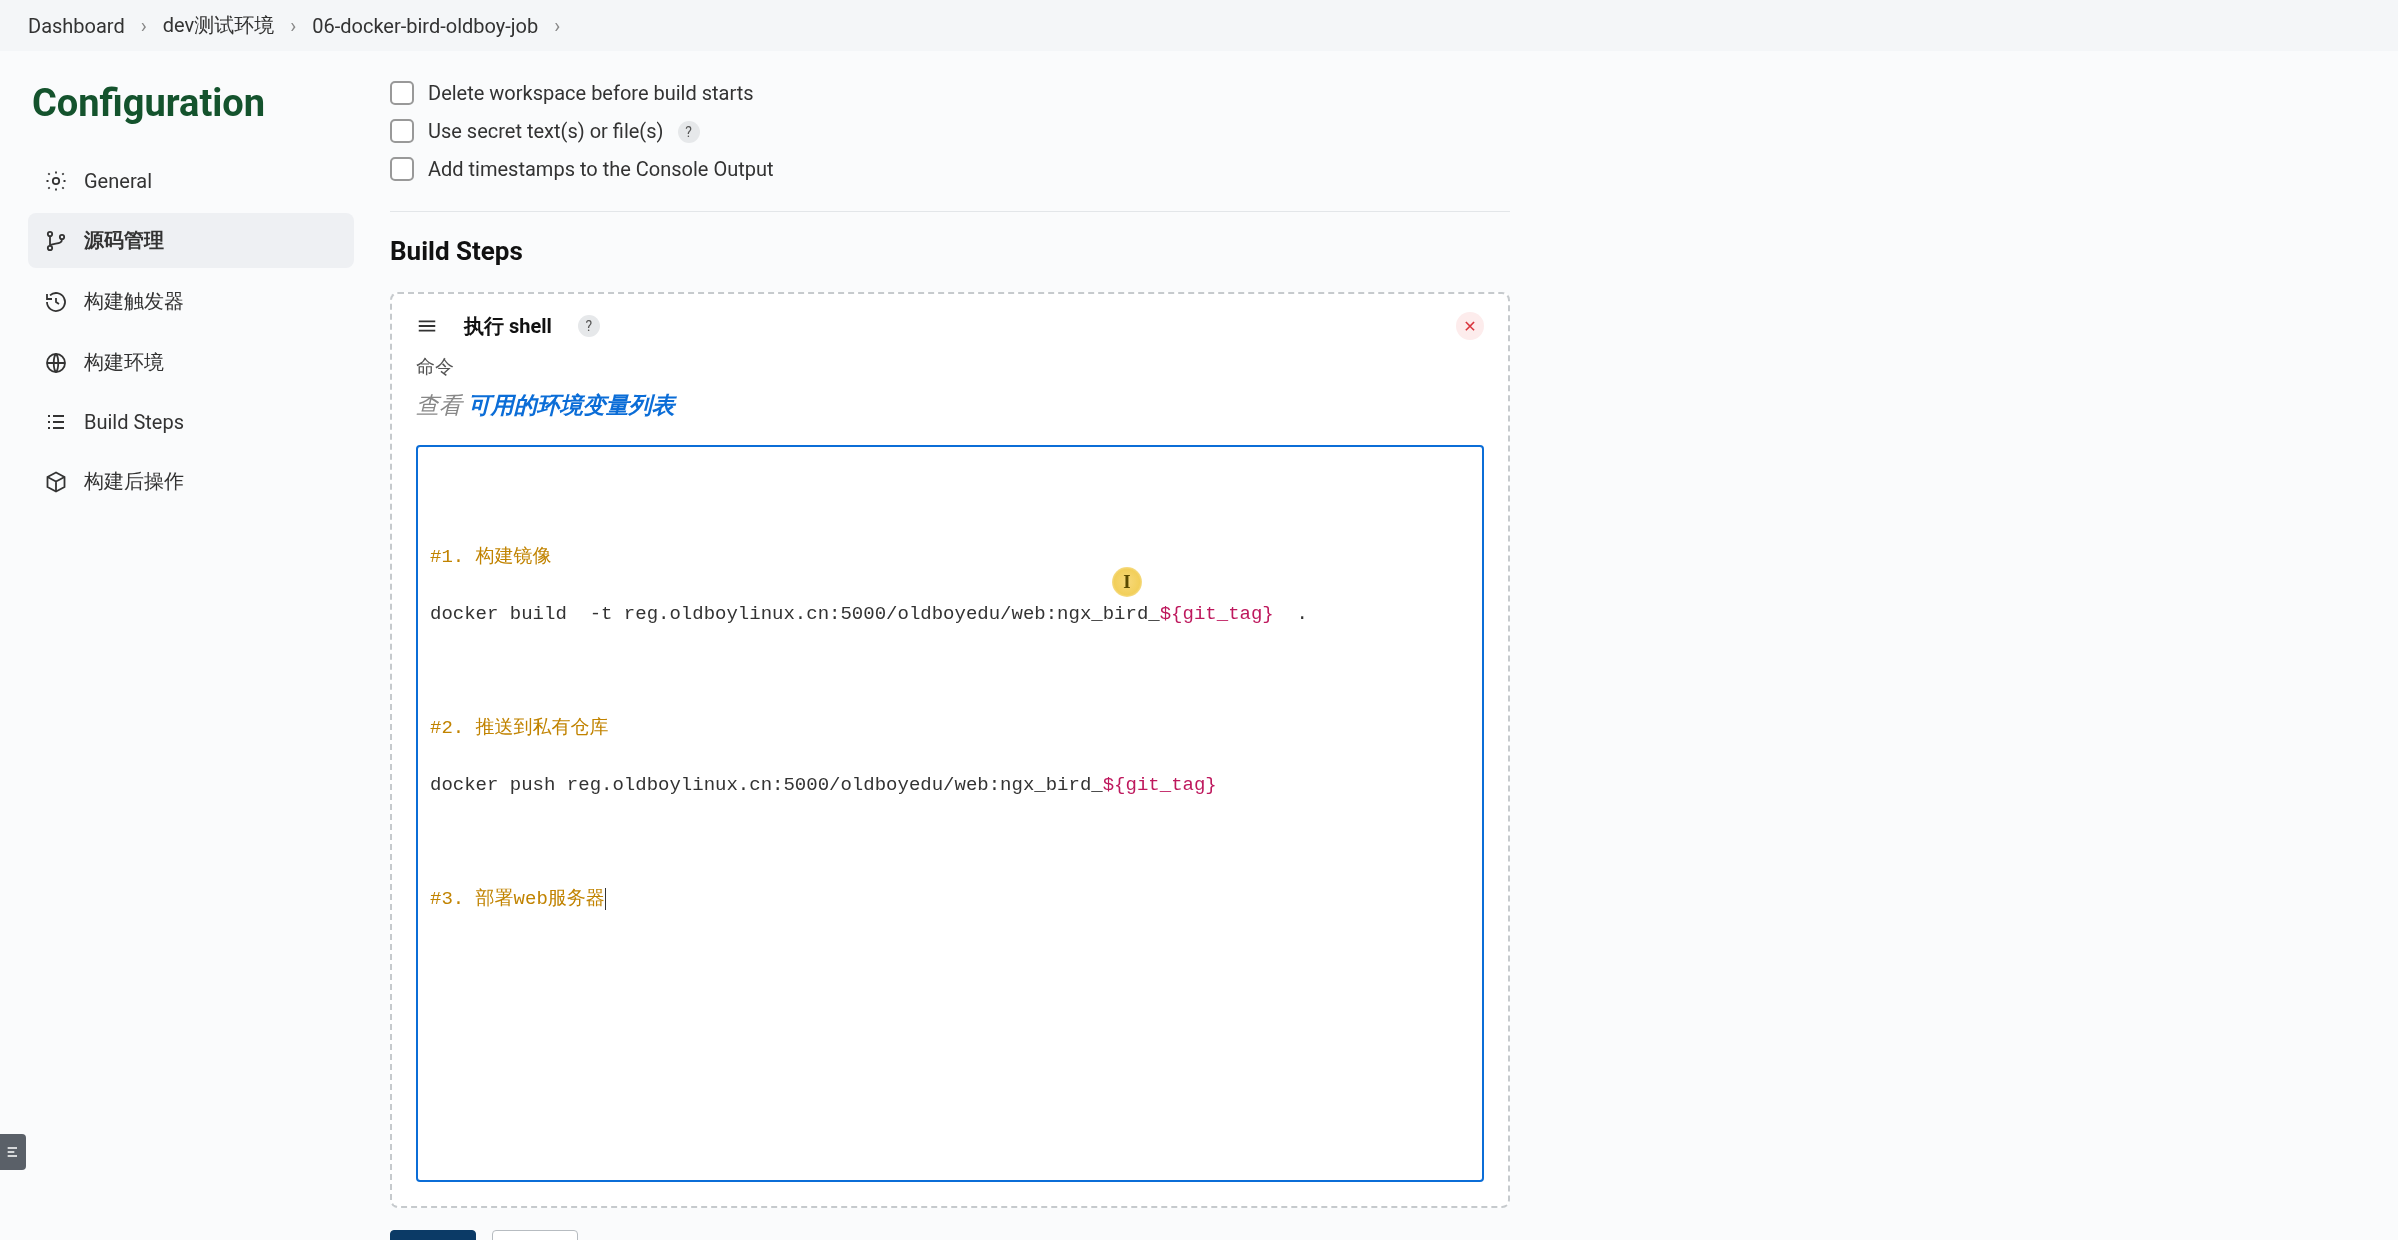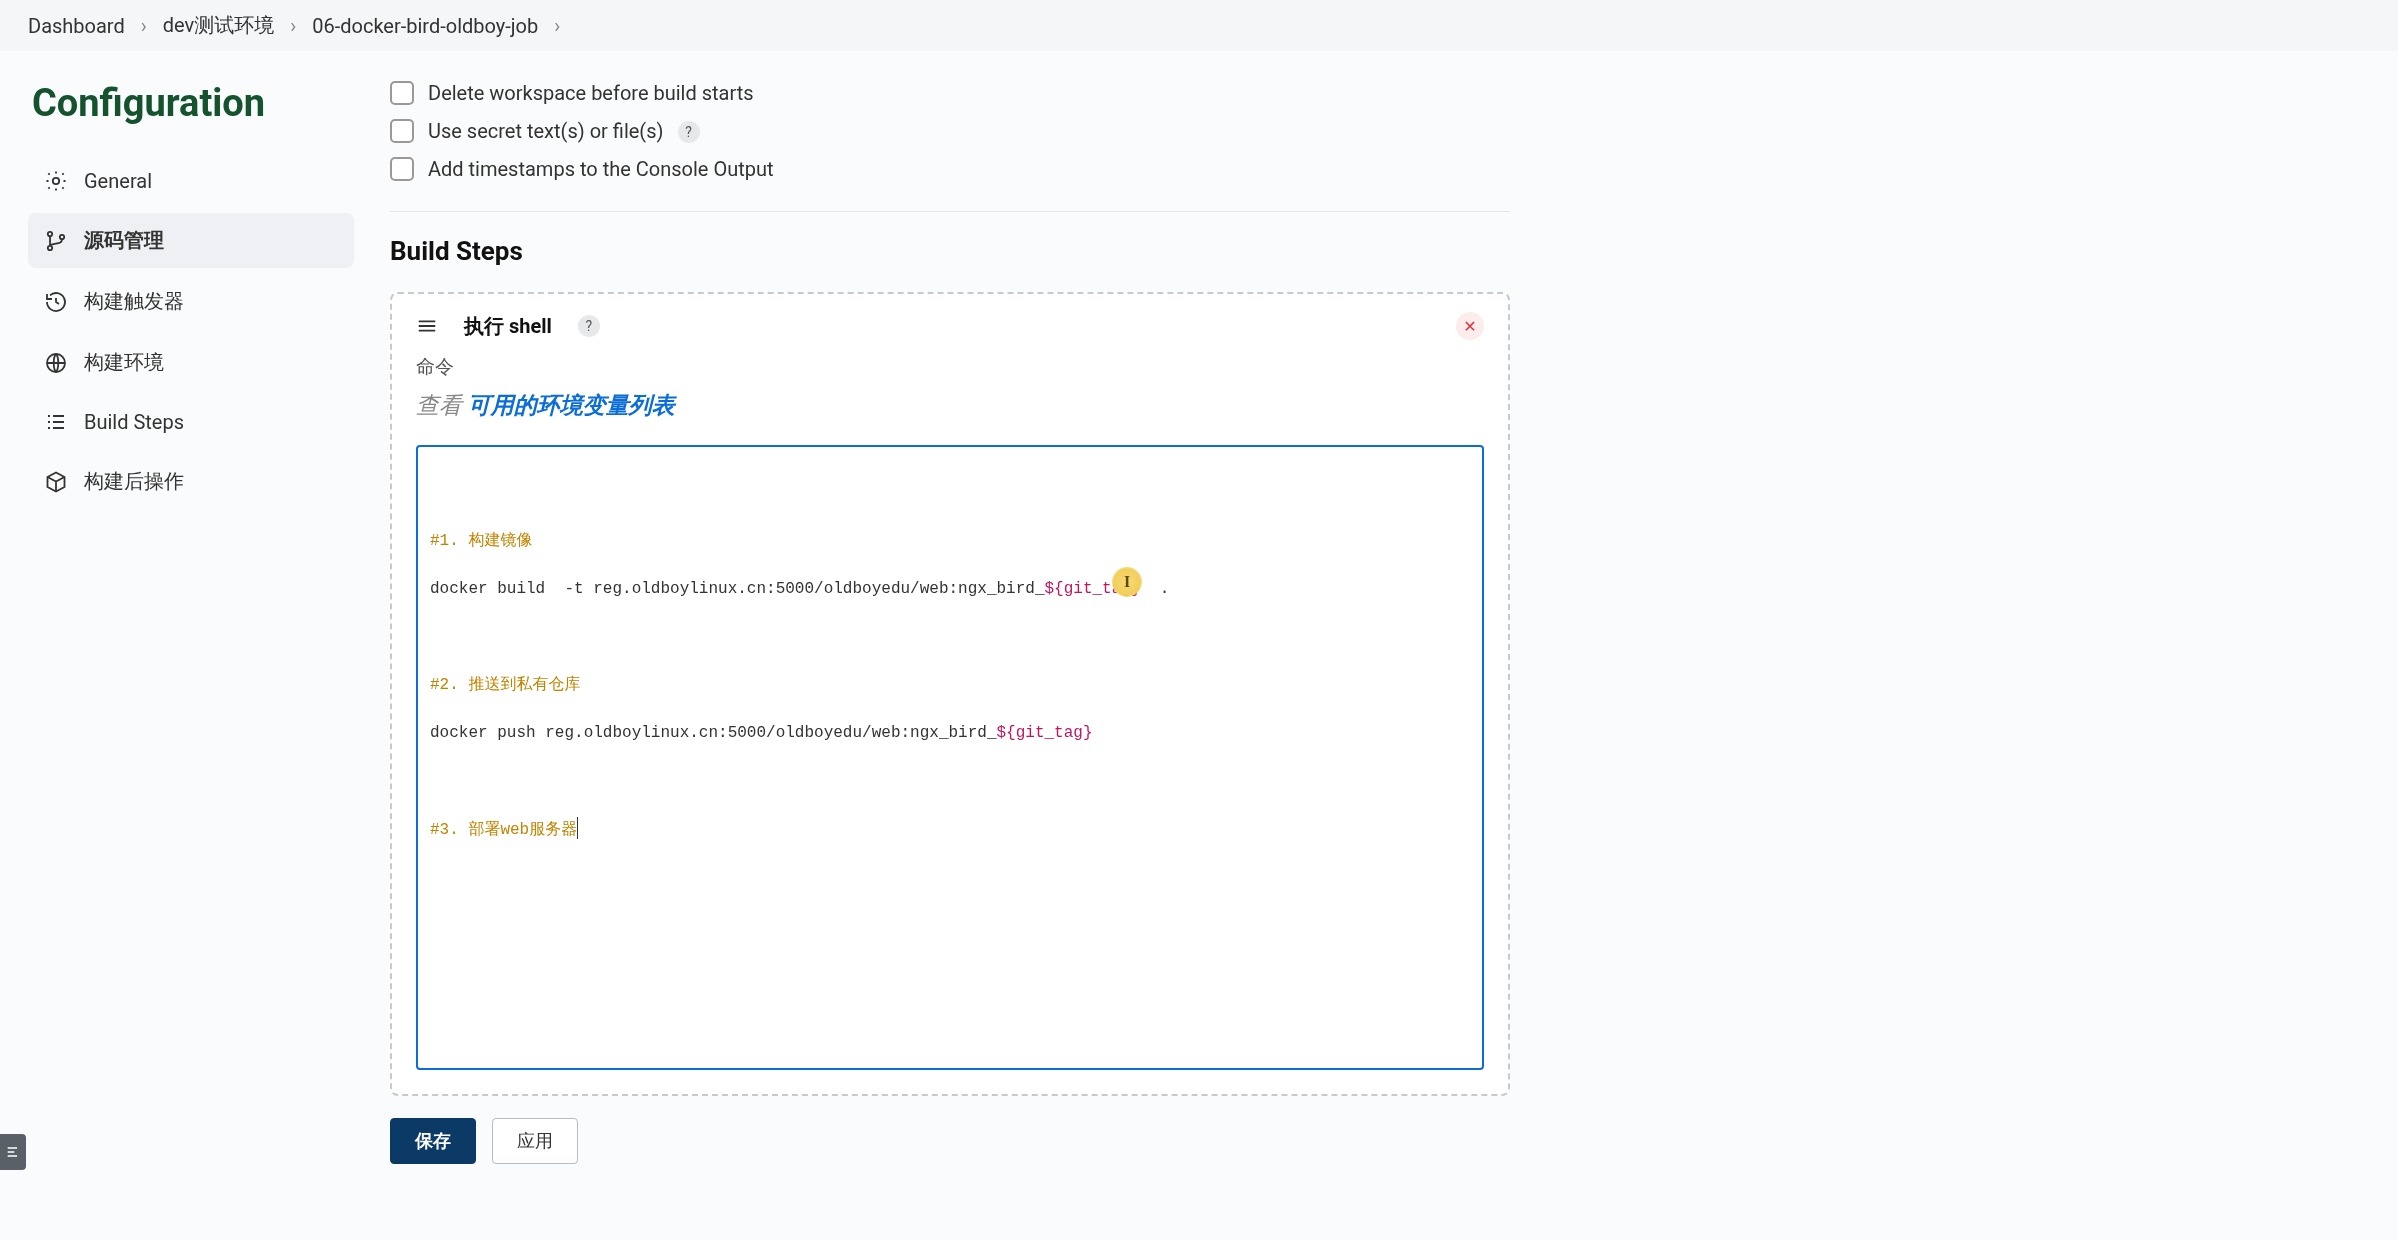--- a/index.html
+++ b/index.html
@@ -135,21 +135,21 @@
   .hint-line a { color:#0b6dd7; text-decoration: none; font-weight: 600; }
 
   .code-area-wrap {
     border: 2px solid #0b6dd7;
     border-radius: 4px;
     background: #fff;
     position: relative;
     padding: 10px 12px;
     min-height: 300px;
     font-family: "SFMono-Regular", Consolas, "Liberation Mono", Menlo, monospace;
-    font-size: 16px;
+    font-size: 19px;
     line-height: 1.5;
     color: #333;
     white-space: pre;
     overflow-x: auto;
   }
   .code-area-wrap .line { white-space: pre-wrap; }
   .c-comment { color: #c18300; }
   .c-var { color: #be185d; }
   .cursor-mark {
     position: absolute;

